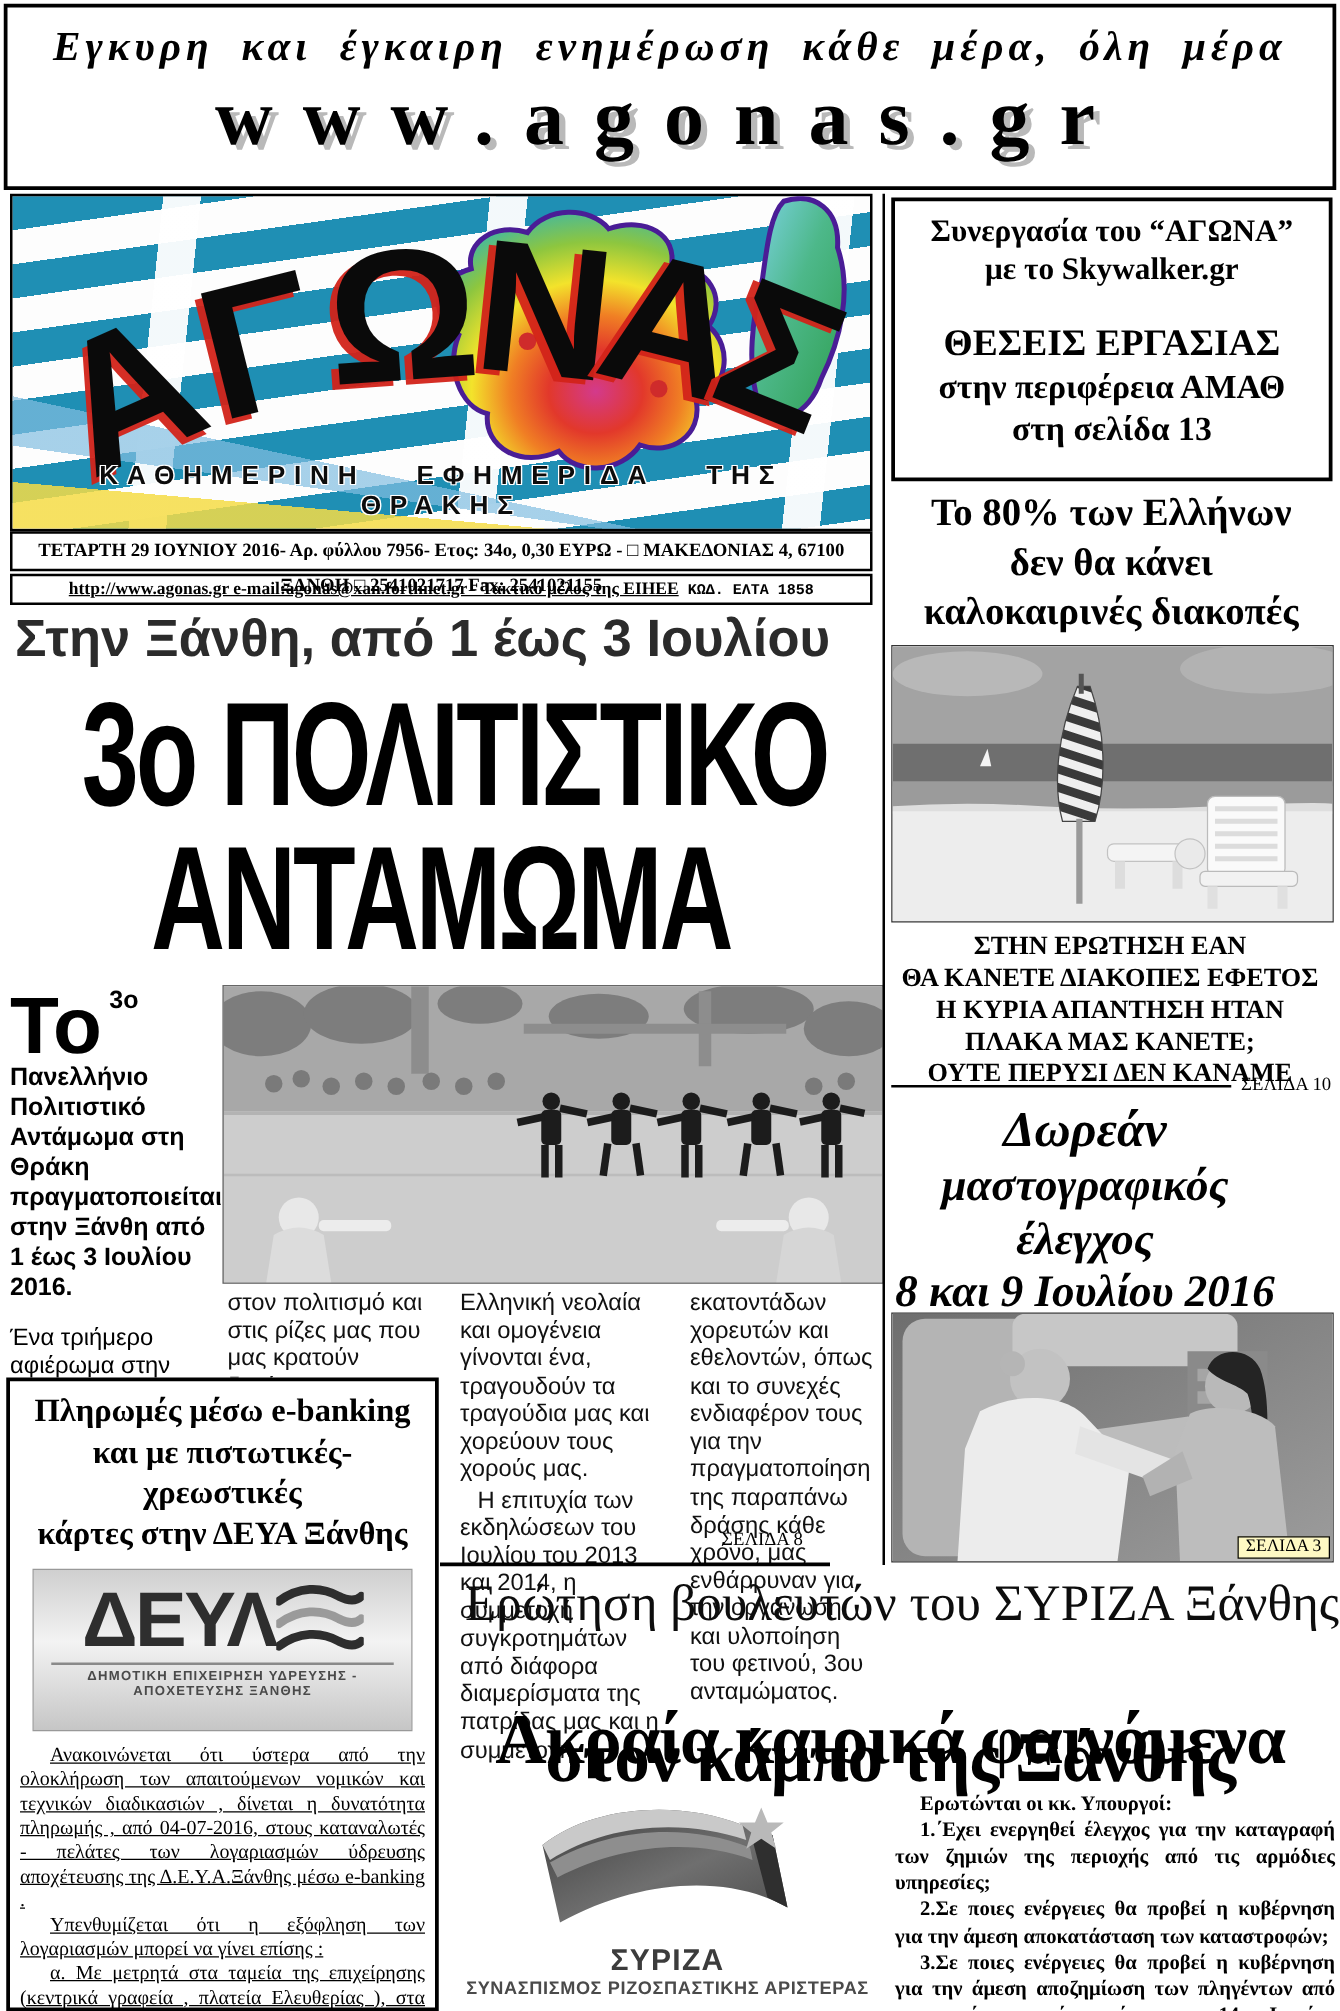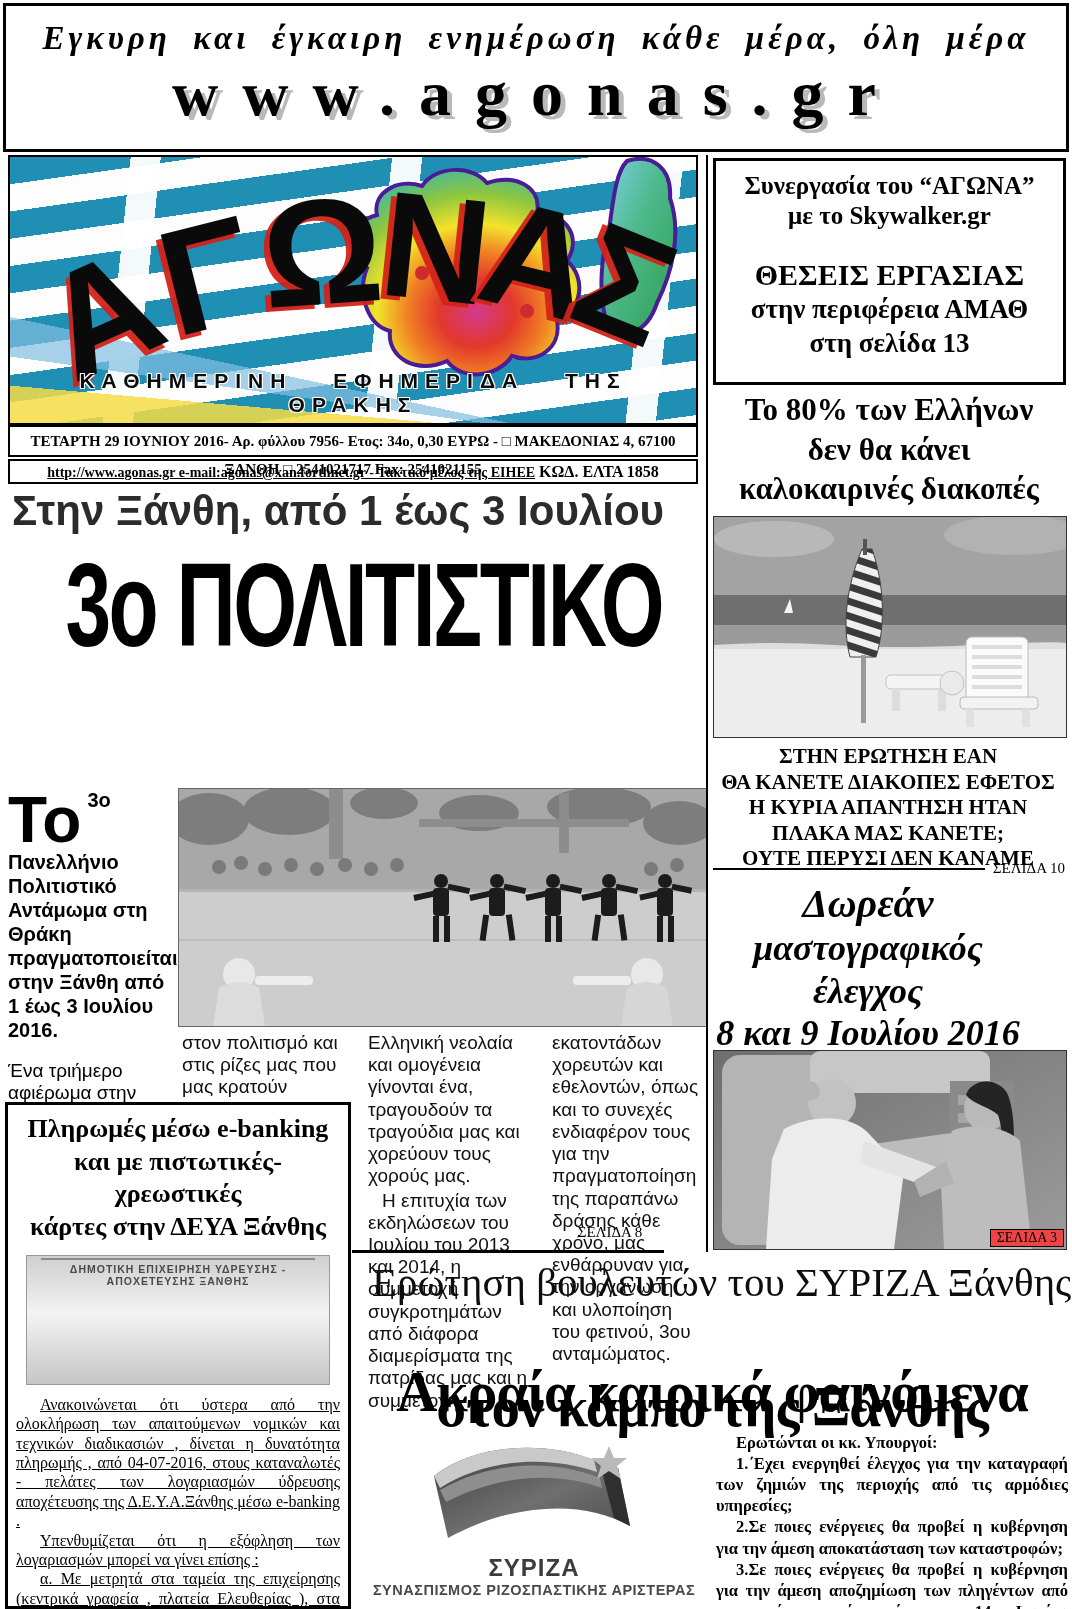--- a/index.html
+++ b/index.html
@@ -34,21 +34,21 @@
   .msub{position:absolute;left:0;right:0;bottom:6px;text-align:center;font-weight:700;
         font-size:21px;letter-spacing:7px;word-spacing:28px;color:#0c0c0c;
         text-shadow:1px 1px 0 #fff,-1px -1px 0 #fff,1px -1px 0 #fff,-1px 1px 0 #fff;}
 
   
   .datebar{left:8px;top:425px;width:686px;height:28px;border:2px solid #000;
            font:700 15px "Liberation Serif",serif;text-align:center;line-height:28px;}
   .urlbar{left:8px;top:459px;width:686px;height:21px;border:2px solid #000;
           font:700 14px "Liberation Serif",serif;text-align:center;line-height:21px;}
   .urlbar .u{text-decoration:underline;}
-  .urlbar .suffix{font-size:16px;}
+  .urlbar .suffix{font-size:12px;font-family:Liberation Mono, monospace;}
 
   
   .kicker{left:12px;top:487px;width:690px;font:700 42px "Liberation Sans",sans-serif;color:#2b2b2b;
           letter-spacing:0px;}
   .h1line{left:0;width:706px;text-align:center;white-space:nowrap;}
   .h1line>span{display:inline-block;font:900 100px "Liberation Sans",sans-serif;letter-spacing:-3px;
                transform:scale(.82,1.18);transform-origin:center top;}
   .h1a{top:537px;} .h1b{top:652px;}
 
   
@@ -87,21 +87,21 @@
   .h80{left:706px;top:390px;width:366px;text-align:center;font:700 31px/1.28 "Liberation Serif",serif;}
   .beach{left:713px;top:516px;width:352px;height:220px;border:1px solid #333;overflow:hidden;}
   .survey{left:708px;top:744px;width:360px;text-align:center;font:700 21px/1.22 "Liberation Serif",serif;}
   .sel10row{left:713px;top:860px;width:352px;display:flex;align-items:center;}
   .sel10row .line{flex:1;height:2px;background:#000;margin-right:8px;}
   .sel10row .lbl{font:400 15px "Liberation Serif",serif;}
   .mammohead{left:706px;top:880px;width:324px;text-align:center;
              font:italic 700 36px/1.18 "Liberation Serif",serif;}
   .mammohead .big{font-size:40px;}
   .mammo{left:713px;top:1050px;width:352px;height:198px;border:1px solid #333;overflow:hidden;position:absolute;}
-  .selida3{position:absolute;right:2px;bottom:2px;background:#ef4444;border:1px solid #000;
+  .selida3{position:absolute;right:2px;bottom:2px;background:#fef9c3;border:1px solid #000;
            font:400 14px "Liberation Serif",serif;padding:0 6px;}
 
   
   .bkicker{left:372px;top:1258px;width:700px;font:400 41px "Liberation Serif",serif;color:#0d0d0d;}
   .bh{left:352px;width:720px;text-align:center;font:700 57px/1 "Liberation Serif",serif;letter-spacing:-1px;}
   .bh1{top:1346px;margin-top:17px;} .bh2{top:1378px;}
   .syriza{left:358px;top:1438px;width:352px;text-align:center;}
   .syrname{font:700 24px "Liberation Sans",sans-serif;color:#3c3c3c;letter-spacing:1px;margin-top:2px;}
   .syrsub{font:700 14.5px "Liberation Sans",sans-serif;color:#4a4a4a;letter-spacing:.5px;}
   .questions{left:716px;top:1432px;width:352px;font:700 16.5px/1.28 "Liberation Serif",serif;text-align:justify;}
@@ -150,20 +150,21 @@
     <div class="msub">ΚΑΘΗΜΕΡΙΝΗ ΕΦΗΜΕΡΙΔΑ ΤΗΣ ΘΡΑΚΗΣ</div>
   </div>
 
   <div class="abs datebar">ΤΕΤΑΡΤΗ 29 ΙΟΥΝΙΟΥ 2016- Αρ. φύλλου 7956-  Ετος: 34ο, 0,30 ΕΥΡΩ - □  ΜΑΚΕΔΟΝΙΑΣ 4, 67100 ΞΑΝΘΗ □   2541021717 Fax: 2541021155</div>
   <div class="abs urlbar">
     <span class="u">http://www.agonas.gr e-mail:agonas@xan.forthnet.gr - Τακτικό μέλος της ΕΙΗΕΕ</span><span class="suffix"> ΚΩΔ. ΕΛΤΑ 1858</span>
   </div>
 
   <div class="abs kicker">Στην Ξάνθη, από 1 έως 3 Ιουλίου</div>
   <div class="abs h1line h1a"><span>3ο ΠΟΛΙΤΙΣΤΙΚΟ</span></div>
+  <div class="abs h1line h1b"><span>ΑΝΤΑΜΩΜΑ</span></div>
 
   <div class="abs leftcol">
     <div class="introtext">
       <span class="dropcap">Το</span><span>3ο Πανελλήνιο Πολιτιστικό Αντάμωμα στη Θράκη πραγματοποιείται στην Ξάνθη από 1 έως 3 Ιουλίου 2016.</span>
     </div>
     <div class="para2">Ένα τριήμερο αφιέρωμα στην Παράδοση,</div>
   </div>
 
   <div class="abs photo1">
     <svg width="527" height="237" viewBox="0 0 527 237">
@@ -269,20 +270,28 @@
   <div class="abs selida8">ΣΕΛΙΔΑ 8</div>
   <div class="abs rulemid"></div>
 
   <div class="abs ebank">
     <div class="ebhead">
       <div>Πληρωμές μέσω e-banking</div>
       <div>και με πιστωτικές-χρεωστικές</div>
       <div>κάρτες στην ΔΕΥΑ Ξάνθης</div>
     </div>
     <div class="deyabox">
+      <div class="deyarow">
+        <span class="deyatext">ΔΕΥΛ</span>
+        <svg width="70" height="60" viewBox="0 0 70 60">
+          <path d="M2,14 C18,2 36,2 50,10 C58,14 64,14 68,10" stroke="#2e2e2e" stroke-width="7" fill="none" stroke-linecap="round"></path>
+          <path d="M2,32 C18,20 36,20 50,28 C58,32 64,32 68,28" stroke="#9a9a9a" stroke-width="7" fill="none" stroke-linecap="round"></path>
+          <path d="M2,50 C18,38 36,38 50,46 C58,50 64,50 68,46" stroke="#2e2e2e" stroke-width="7" fill="none" stroke-linecap="round"></path>
+        </svg>
+      </div>
       <div class="deyaline"></div>
       <div class="deyasub">ΔΗΜΟΤΙΚΗ ΕΠΙΧΕΙΡΗΣΗ ΥΔΡΕΥΣΗΣ - ΑΠΟΧΕΤΕΥΣΗΣ ΞΑΝΘΗΣ</div>
     </div>
     <div class="ebbody">
       <p>Ανακοινώνεται ότι ύστερα από την ολοκλήρωση των απαιτούμενων νομικών και τεχνικών διαδικασιών , δίνεται η δυνατότητα πληρωμής , από 04-07-2016, στους καταναλωτές - πελάτες των λογαριασμών ύδρευσης αποχέτευσης της Δ.Ε.Υ.Α.Ξάνθης μέσω e-banking .</p>
       <p>Υπενθυμίζεται ότι η εξόφληση των λογαριασμών μπορεί να γίνει επίσης :</p>
       <p>α. Με μετρητά στα ταμεία της επιχείρησης (κεντρικά γραφεία , πλατεία Ελευθερίας ), στα ταμεία των τραπεζών καθώς και σε εξουσιοδοτημένα καταστήματα της πόλης .</p>
 
     </div>
   </div>

